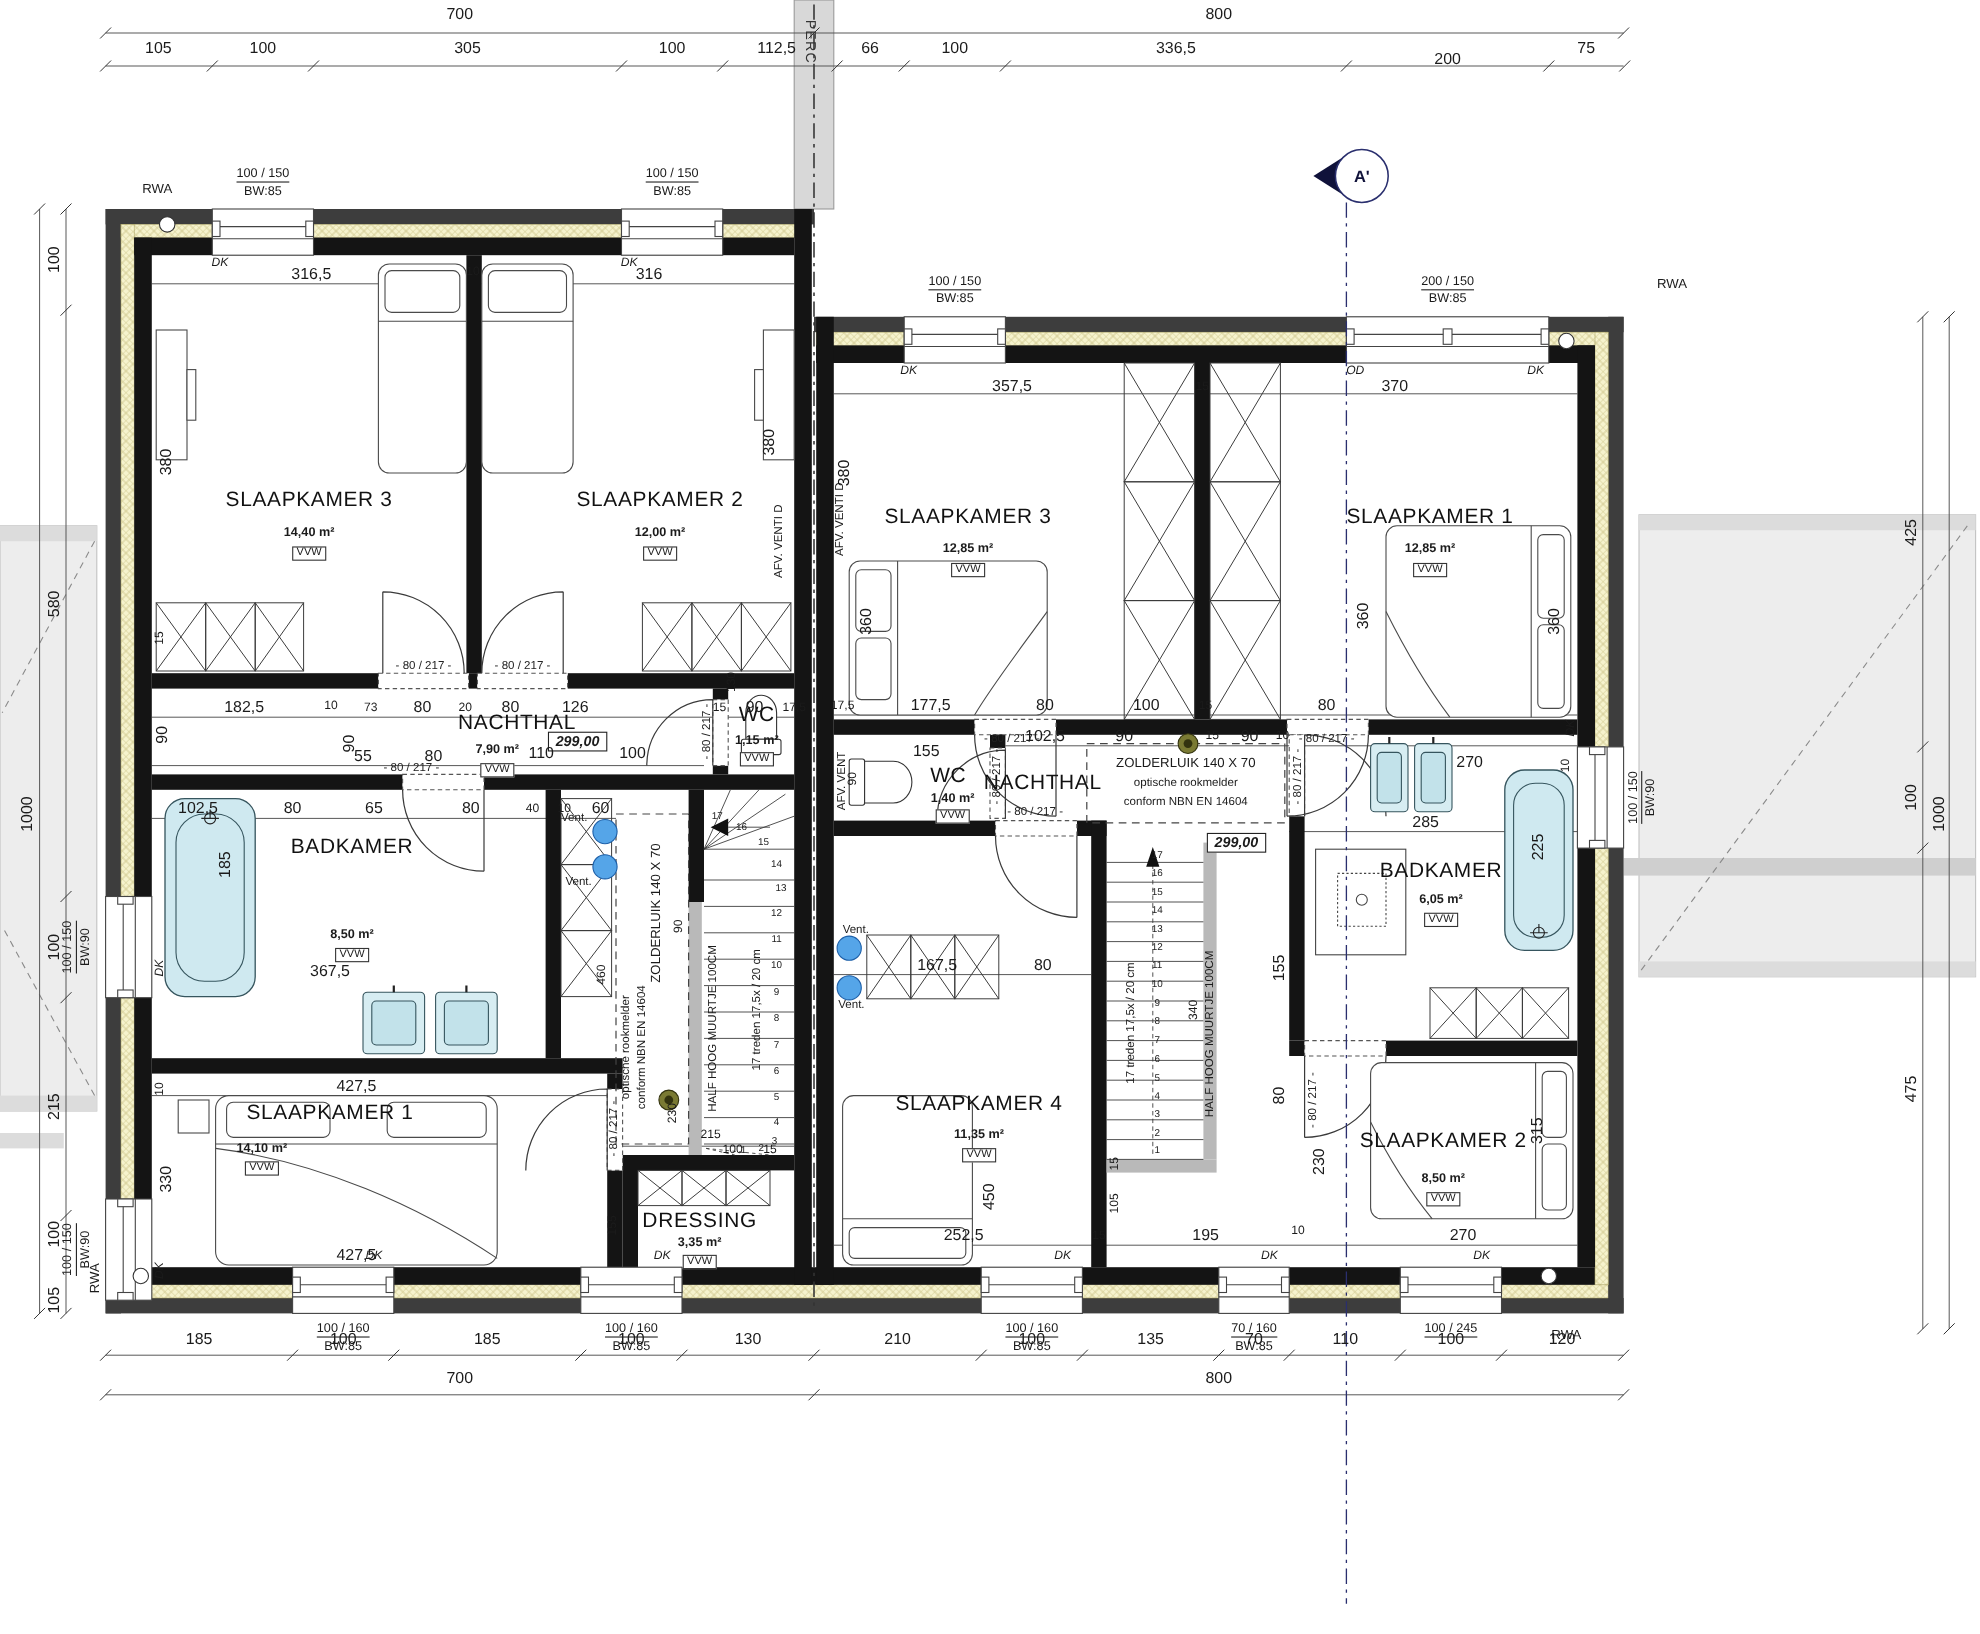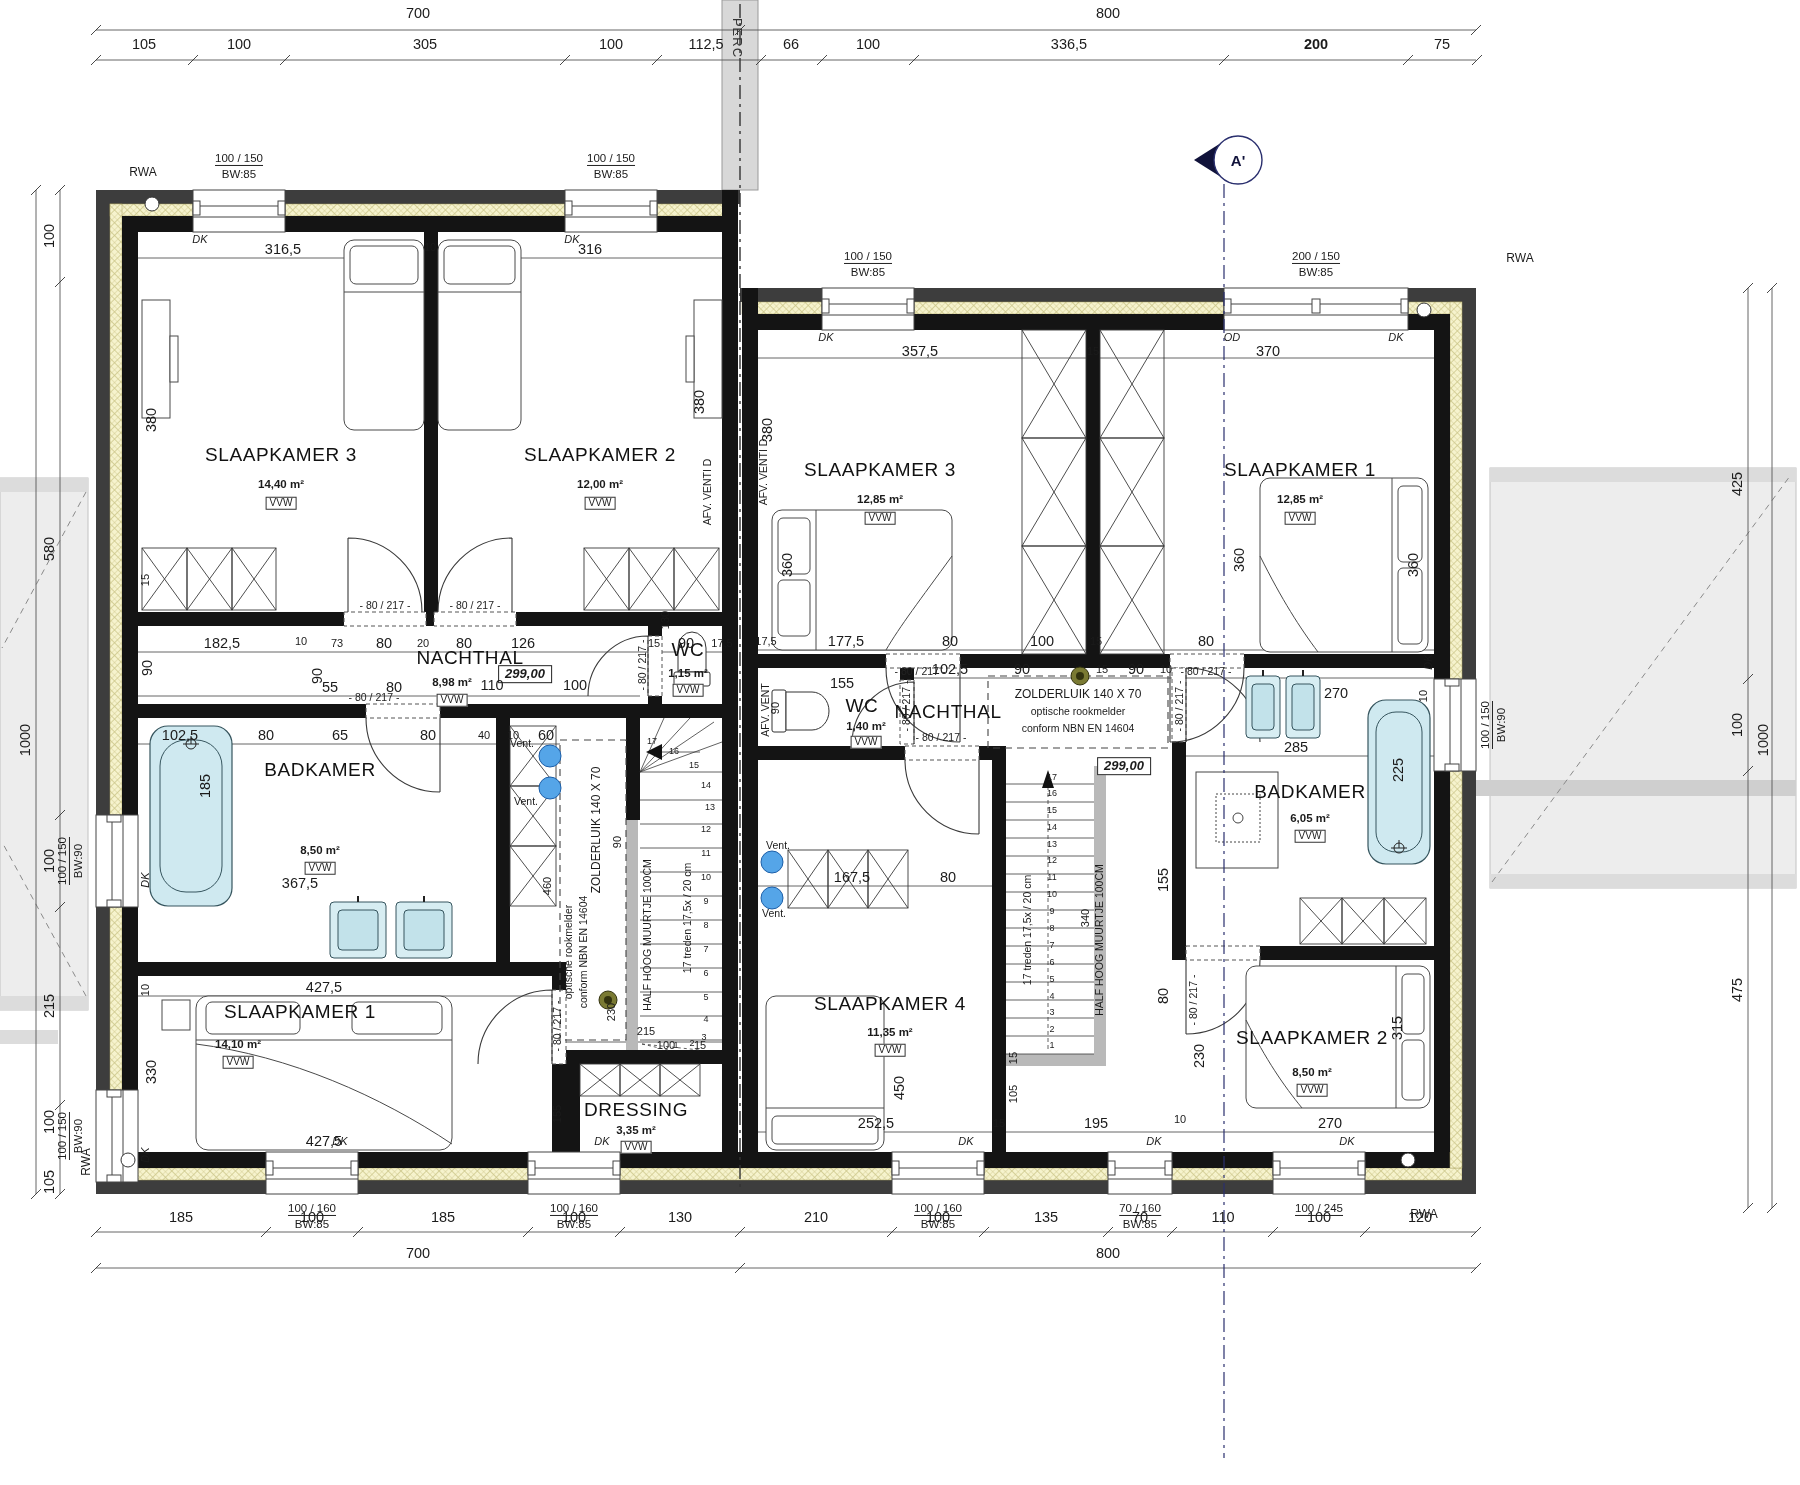--- a/index.html
+++ b/index.html
@@ -423,21 +423,21 @@
       <span class="lbl d" style="left: 418px; top: 14px;">700</span>
       <span class="lbl d" style="left: 1108px; top: 14px;">800</span>
       <span class="lbl d" style="left: 144px; top: 45px;">105</span>
       <span class="lbl d" style="left: 239px; top: 45px;">100</span>
       <span class="lbl d" style="left: 425px; top: 45px;">305</span>
       <span class="lbl d" style="left: 611px; top: 45px;">100</span>
       <span class="lbl d" style="left: 706px; top: 45px;">112,5</span>
       <span class="lbl d" style="left: 791px; top: 45px;">66</span>
       <span class="lbl d" style="left: 868px; top: 45px;">100</span>
       <span class="lbl d" style="left: 1069px; top: 45px;">336,5</span>
-      <span class="lbl d" style="left: 1316px; top: 45px; font-weight: bold;">200</span>
+      <span class="lbl d" style="left: 1316px; top: 55px;">200</span>
       <span class="lbl d" style="left: 1442px; top: 45px;">75</span>
       <span class="lbl d" style="left: 181px; top: 1218px;">185</span>
       <span class="lbl d" style="left: 312px; top: 1218px;">100</span>
       <span class="lbl d" style="left: 443px; top: 1218px;">185</span>
       <span class="lbl d" style="left: 574px; top: 1218px;">100</span>
       <span class="lbl d" style="left: 680px; top: 1218px;">130</span>
       <span class="lbl d" style="left: 816px; top: 1218px;">210</span>
       <span class="lbl d" style="left: 938px; top: 1218px;">100</span>
       <span class="lbl d" style="left: 1046px; top: 1218px;">135</span>
       <span class="lbl d" style="left: 1140px; top: 1218px;">70</span>
@@ -497,21 +497,21 @@
       <span class="lbl ann" style="left: 1520px; top: 258px;">RWA</span>
       <span class="lbl ann" style="left: 86px; top: 1162px; transform: translate(-50%, -50%) rotate(-90deg);">RWA</span>
       <span class="lbl ann" style="left: 1424px; top: 1214px;">RWA</span>
       <span class="lbl rt" style="left: 281px; top: 455px;">SLAAPKAMER 3</span>
       <span class="lbl ra" style="left: 281px; top: 484px;">14,40 m²</span>
       <span class="lbl vvw" style="left: 281px; top: 503px;">VVW</span>
       <span class="lbl rt" style="left: 600px; top: 455px;">SLAAPKAMER 2</span>
       <span class="lbl ra" style="left: 600px; top: 484px;">12,00 m²</span>
       <span class="lbl vvw" style="left: 600px; top: 503px;">VVW</span>
       <span class="lbl rt" style="left: 470px; top: 658px;">NACHTHAL</span>
-      <span class="lbl ra" style="left: 452px; top: 682px;">8,98 m²</span>
+      <span class="lbl ra" style="left: 452px; top: 682px;">7,90 m²</span>
       <span class="lbl vvw" style="left: 452px; top: 700px;">VVW</span>
       <span class="lbl rt" style="left: 688px; top: 650px;">WC</span>
       <span class="lbl ra" style="left: 688px; top: 673px;">1,15 m²</span>
       <span class="lbl vvw" style="left: 688px; top: 690px;">VVW</span>
       <span class="lbl rt" style="left: 320px; top: 770px;">BADKAMER</span>
       <span class="lbl ra" style="left: 320px; top: 850px;">8,50 m²</span>
       <span class="lbl vvw" style="left: 320px; top: 868px;">VVW</span>
       <span class="lbl rt" style="left: 300px; top: 1012px;">SLAAPKAMER 1</span>
       <span class="lbl ra" style="left: 238px; top: 1044px;">14,10 m²</span>
       <span class="lbl vvw" style="left: 238px; top: 1062px;">VVW</span>

